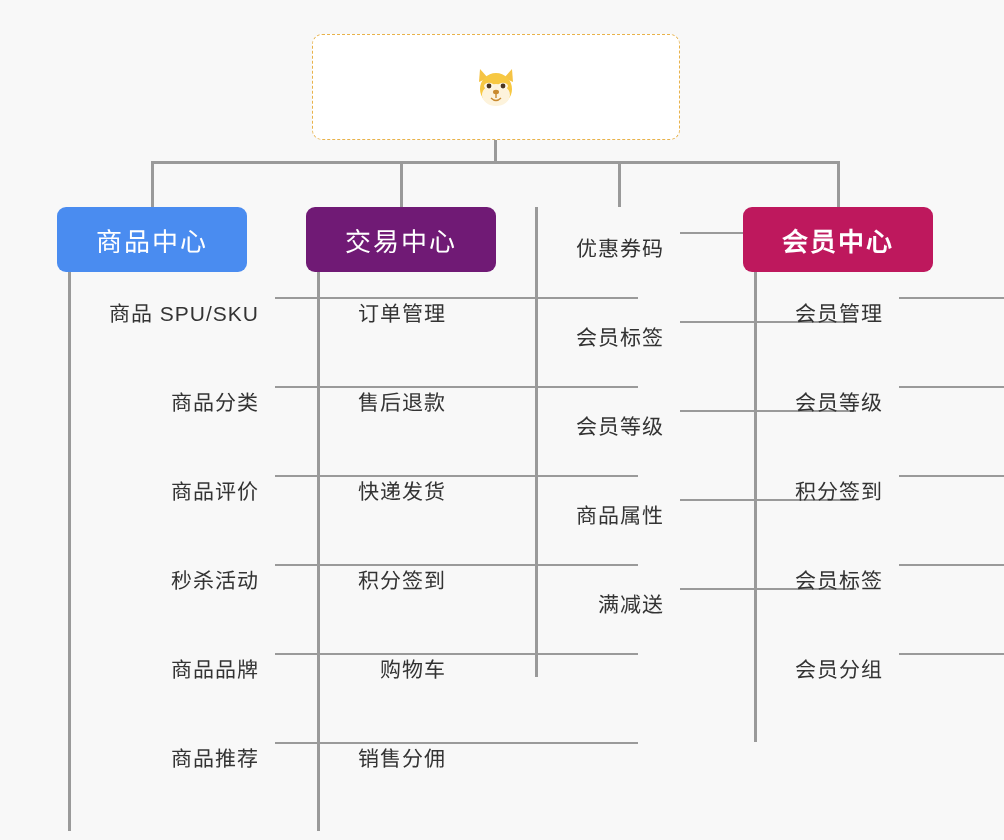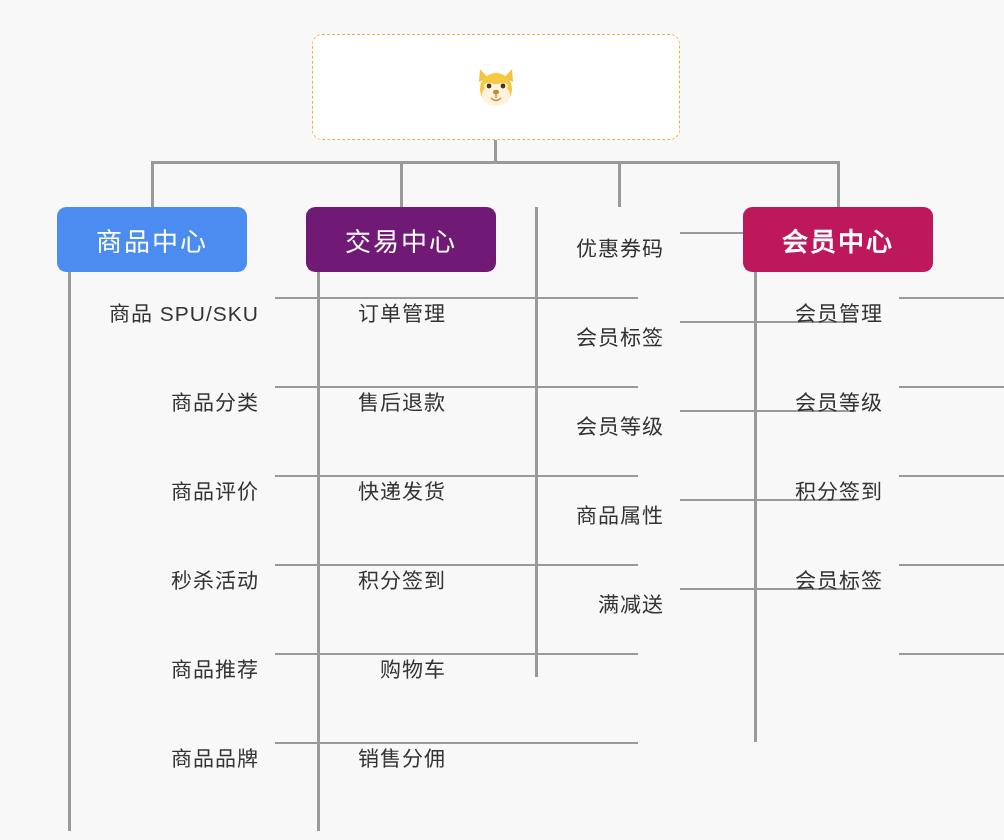--- a/index.html
+++ b/index.html
@@ -173,25 +173,25 @@
           </div>
           <div class="leaf">
             <div class="leaf-label">商品评价</div>
             <div class="leaf-rule" style="background: rgb(154, 154, 154); width: 204px;"></div>
           </div>
           <div class="leaf">
             <div class="leaf-label">秒杀活动</div>
             <div class="leaf-rule" style="background: rgb(154, 154, 154); width: 204px;"></div>
           </div>
           <div class="leaf">
+            <div class="leaf-label">商品品牌</div>
+            <div class="leaf-rule" style="background: rgb(154, 154, 154); width: 204px;"></div>
+          </div>
+          <div class="leaf">
             <div class="leaf-label">商品推荐</div>
-            <div class="leaf-rule" style="background: rgb(154, 154, 154); width: 204px;"></div>
-          </div>
-          <div class="leaf">
-            <div class="leaf-label">商品品牌</div>
             <div class="leaf-rule" style="background: rgb(154, 154, 154); width: 204px;"></div>
           </div>
         </div>
       </div>
       <div class="branch" style="left: 306px;">
         <div class="branch-header" style="background: #701a75;">
           <span>交易中心</span>
         </div>
         <div class="branch-body" style="border-left-color: rgb(154, 154, 154);">
           <div class="leaf">
@@ -259,19 +259,20 @@
           </div>
           <div class="leaf">
             <div class="leaf-label">积分签到</div>
             <div class="leaf-rule" style="background: rgb(154, 154, 154); width: 176px;"></div>
           </div>
           <div class="leaf">
             <div class="leaf-label">会员标签</div>
             <div class="leaf-rule" style="background: rgb(154, 154, 154); width: 176px;"></div>
           </div>
           <div class="leaf">
+            <div class="leaf-label">会员分组</div>
             <div class="leaf-rule" style="background: rgb(154, 154, 154); width: 176px;"></div>
           </div>
         </div>
       </div>
     </div>
 
 </div>
 
 </body></html>

